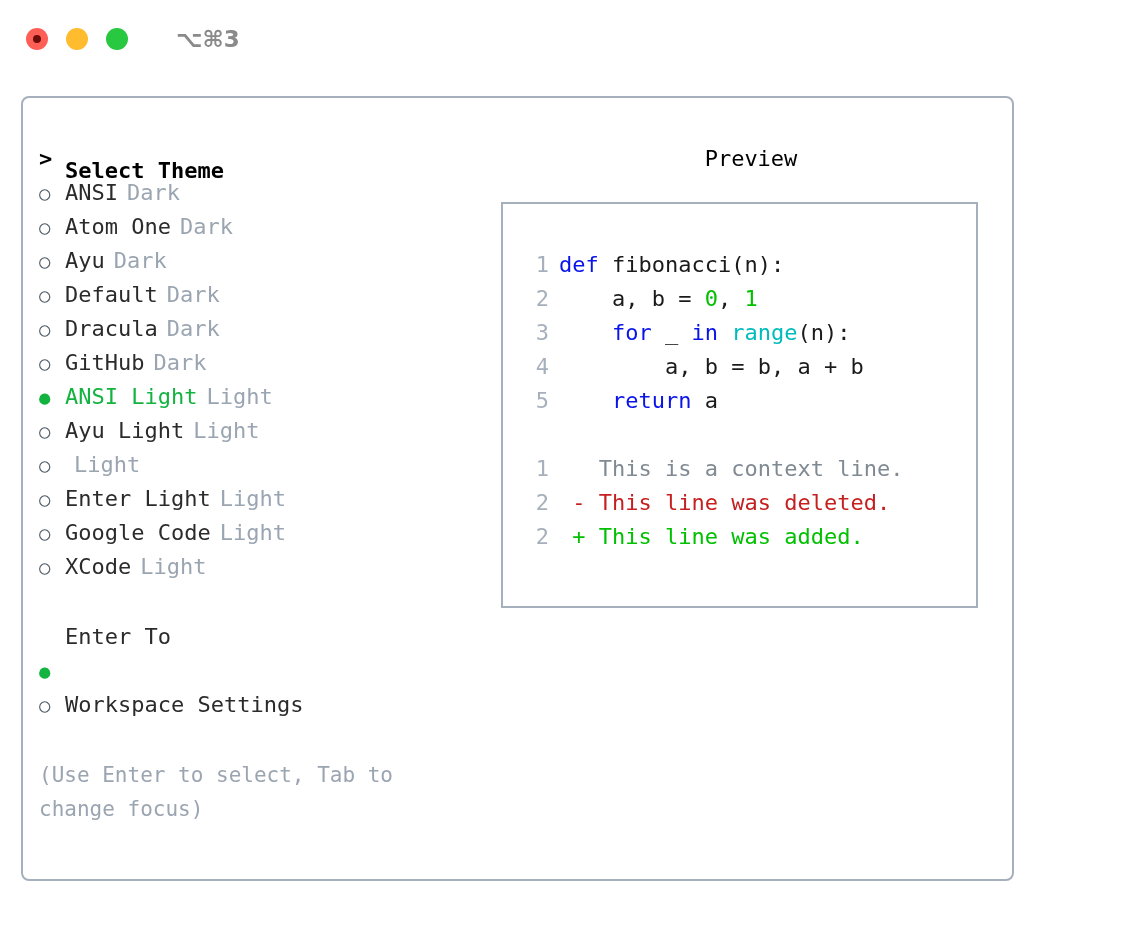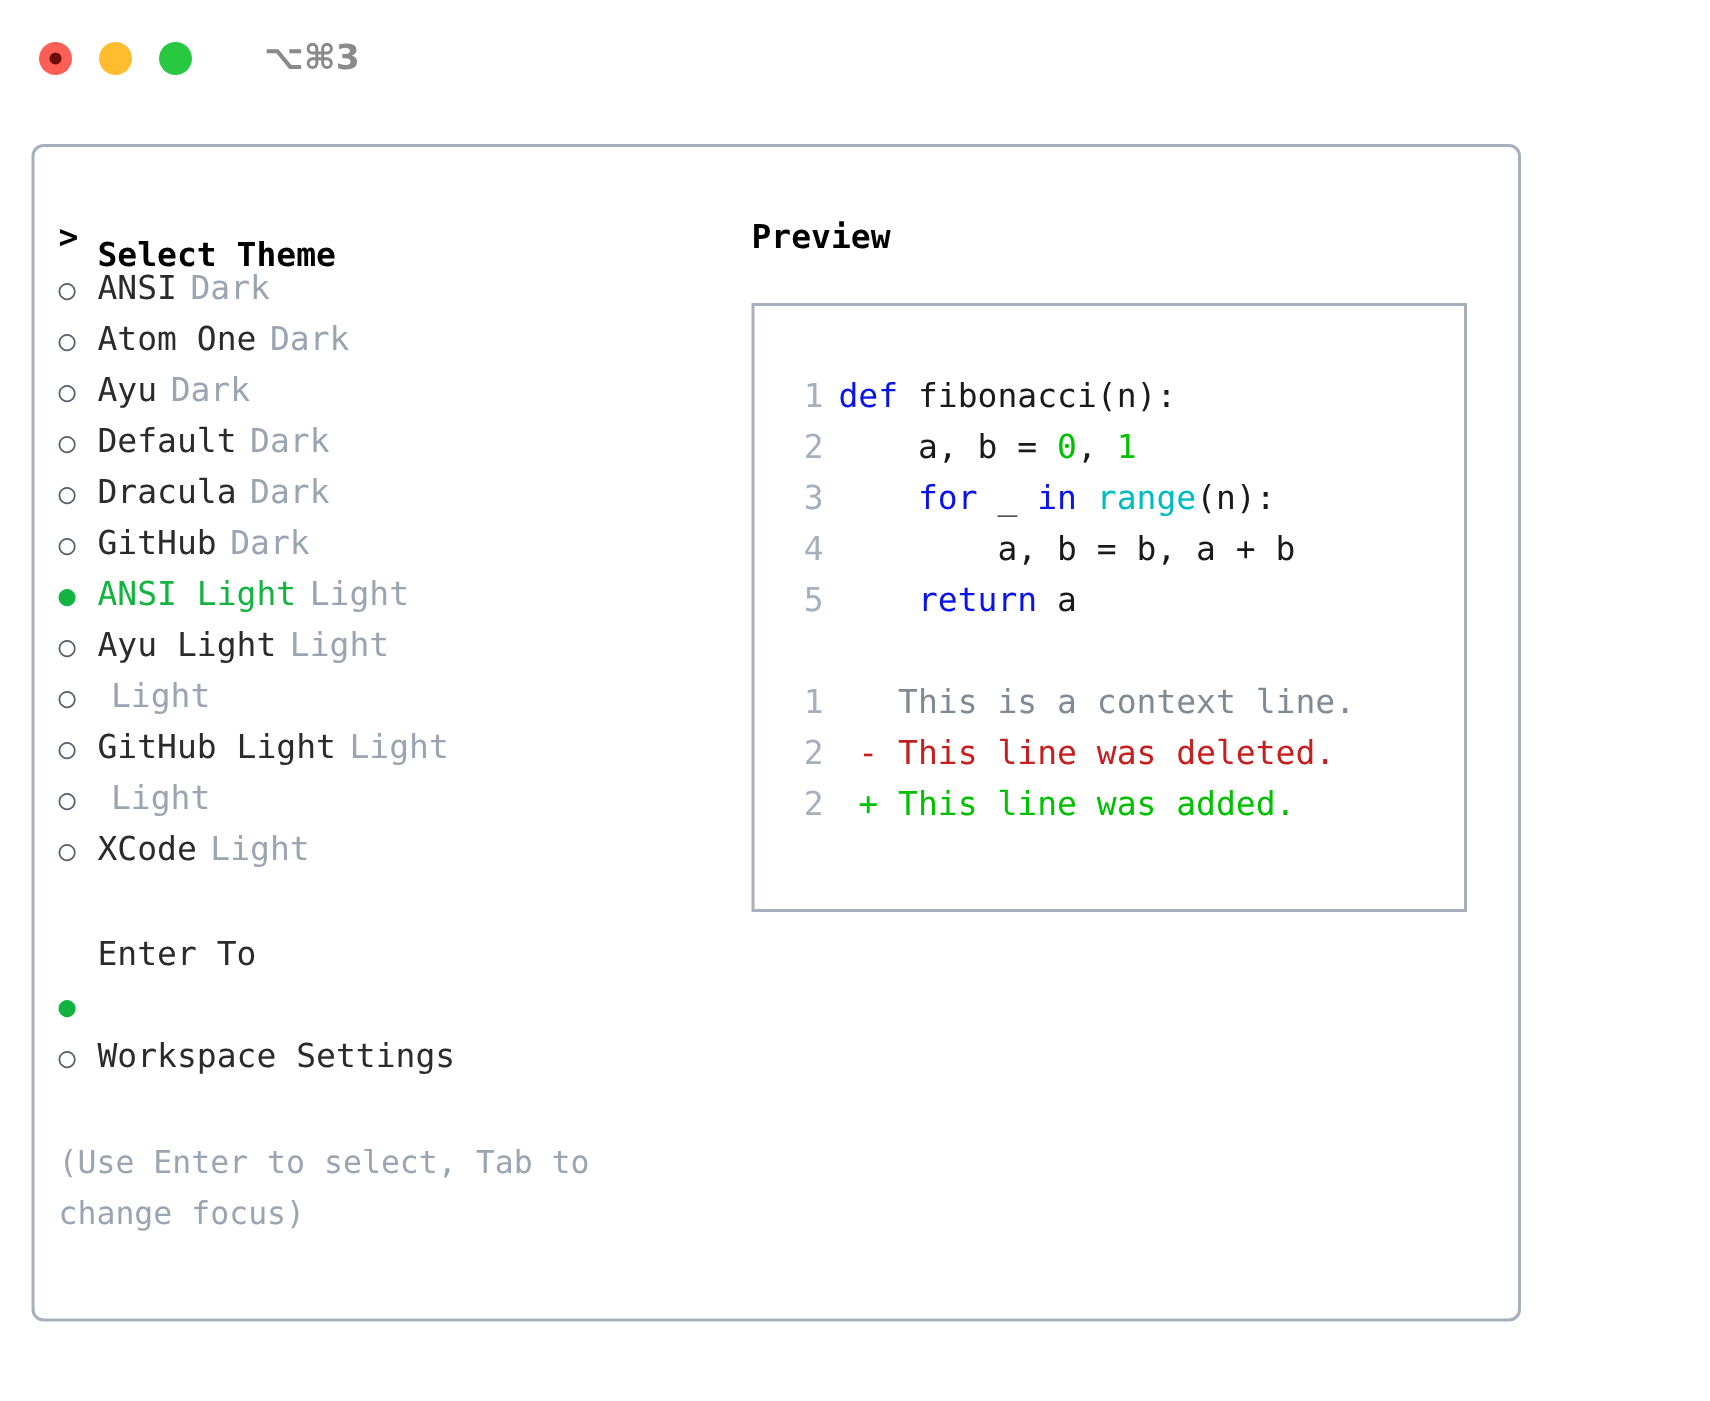--- a/index.html
+++ b/index.html
@@ -120,23 +120,24 @@
     margin-top: 36px;
     font-size: 21px;
     line-height: 34px;
     color: #9aa5b1;
     width: 400px;
   }
 
   
   #preview-title {
     font-size: 22px;
-    font-weight: bold;
+    font-weight: normal;
     color: #000000;
     line-height: 34px;
+    text-align: center;
   }
   #preview-box {
     margin-top: 26px;
     width: 477px;
     height: 406px;
     border: 2px solid #a6b0bc;
     background: #ffffff;
     padding: 44px 0 0 18px;
   }
   .code-line {
@@ -228,25 +229,26 @@
             <span class="marker marker-off">○</span>
             <span class="theme-name">Ayu Light</span>
             <span class="variant">Light</span>
           </div>
           <div class="list-line">
             <span class="marker marker-off">○</span>
             <span class="variant">Light</span>
           </div>
           <div class="list-line">
             <span class="marker marker-off">○</span>
-            <span class="theme-name">GitHub Light</span>
-            <span class="variant">Light</span>
-          </div>
-          <div class="list-line">
-            <span class="marker marker-off">○</span>
+            <span class="theme-name">Enter Light</span>
+            <span class="variant">Light</span>
+          </div>
+          <div class="list-line">
+            <span class="marker marker-off">○</span>
+            <span class="theme-name">Google Code</span>
             <span class="variant">Light</span>
           </div>
           <div class="list-line">
             <span class="marker marker-off">○</span>
             <span class="theme-name">XCode</span>
             <span class="variant">Light</span>
           </div>
         </div>
 
       <div id="apply-section">

